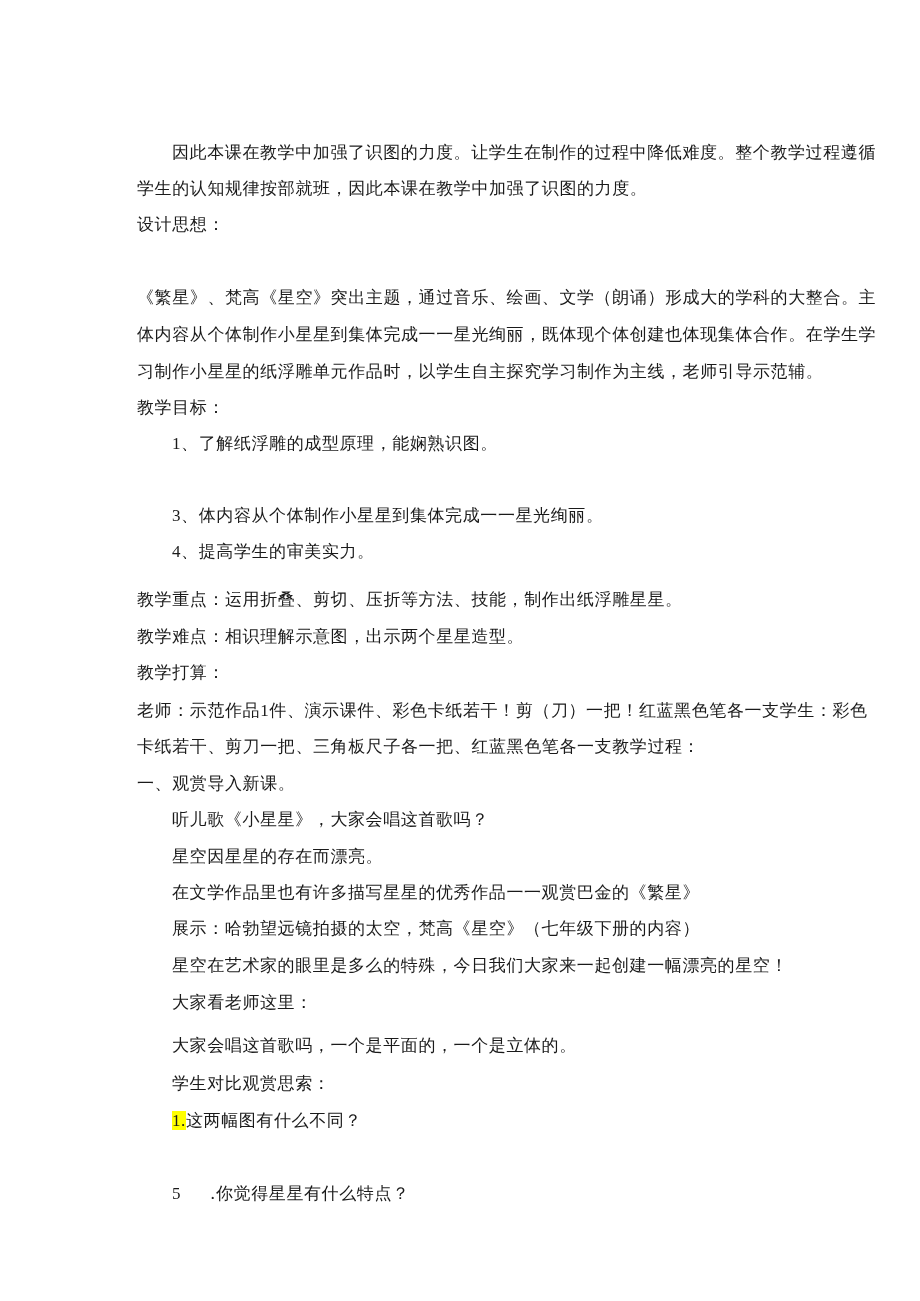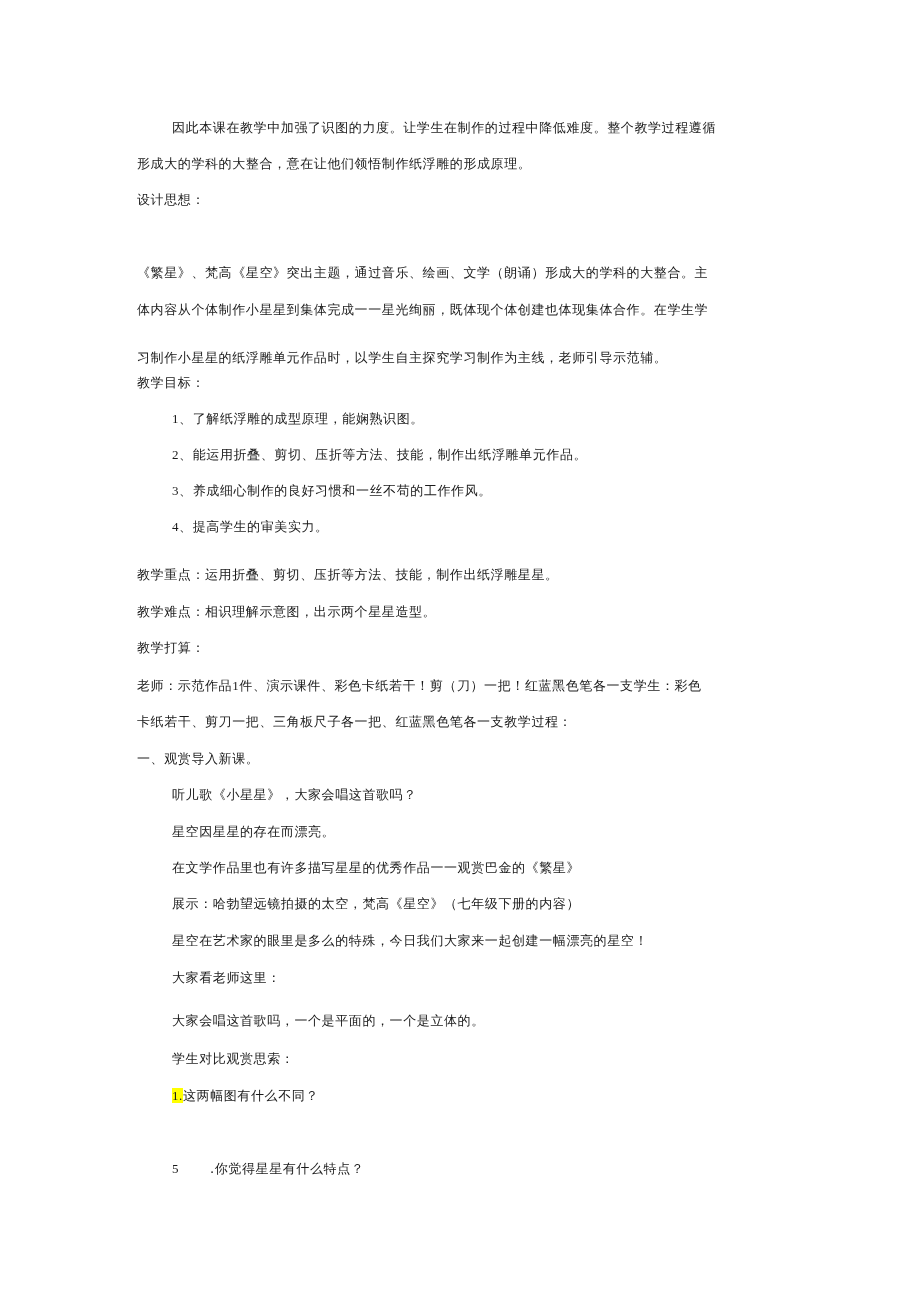--- a/index.html
+++ b/index.html
@@ -17,61 +17,59 @@
   }
   .page {
     position: absolute;
     left: 0; top: 0;
     width: 920px;
     height: 1301px;
   }
   .line {
     position: absolute;
     left: 137px;
-    font-size: 13px;
+    font-size: 17px;
     line-height: 20px;
     white-space: nowrap;
     letter-spacing: 0.6px;
+    margin-top: 24px;
   }
   .indent { left: 172px; }
   .num {
     font-family: "Liberation Serif", serif;
   }
   .hl {
     background: #ffff00;
   }
   .qnum {
     display: inline-block;
     width: 38px;
     font-family: "Liberation Serif", serif;
   }
 </style>
 </head>
 <body>
 
 <div class="page">
 
   <div class="line indent" style="top:118px">因此本课在教学中加强了识图的力度。让学生在制作的过程中降低难度。整个教学过程遵循</div>
-  <div class="line" style="top:154px">形成大的学科的大整合，意在让他们领悟制作纸浮雕的形成原理。</div>
+  <div class="line" style="top:154px">学生的认知规律按部就班，因此本课在教学中加强了识图的力度。</div>
 
   <div class="line" style="top:190px">设计思想：</div>
   <div class="line" style="top:300px">体内容从个体制作小星星到集体完成一一星光绚丽，既体现个体创建也体现集体合作。在学生学</div>
   <div class="line" style="top:263px">《繁星》、梵高《星空》突出主题，通过音乐、绘画、文学（朗诵）形成大的学科的大整合。主</div>
-  <div class="line" style="top:348px">习制作小星星的纸浮雕单元作品时，以学生自主探究学习制作为主线，老师引导示范辅。</div>
+  <div class="line" style="top:337px">习制作小星星的纸浮雕单元作品时，以学生自主探究学习制作为主线，老师引导示范辅。</div>
 
   <div class="line" style="top:373px">教学目标：</div>
 
   <div class="line indent" style="top:409px">
     <span class="num">1</span><span>、了解纸浮雕的成型原理，能娴熟识图。</span>
   </div>
-  <div class="line indent" style="top:445px">
-    <span class="num">2</span><span>、能运用折叠、剪切、压折等方法、技能，制作出纸浮雕单元作品。</span>
-  </div>
   <div class="line indent" style="top:481px">
-    <span class="num">3</span><span>、养成细心制作的良好习惯和一丝不苟的工作作风。</span>
+    <span class="num">3</span><span>、体内容从个体制作小星星到集体完成一一星光绚丽。</span>
   </div>
   <div class="line indent" style="top:517px">
     <span class="num">4</span><span>、提高学生的审美实力。</span>
   </div>
 
   <div class="line" style="top:565px">教学重点：运用折叠、剪切、压折等方法、技能，制作出纸浮雕星星。</div>
   <div class="line" style="top:602px">教学难点：相识理解示意图，出示两个星星造型。</div>
   <div class="line" style="top:638px">教学打算：</div>
 
   <div class="line" style="top:676px">

